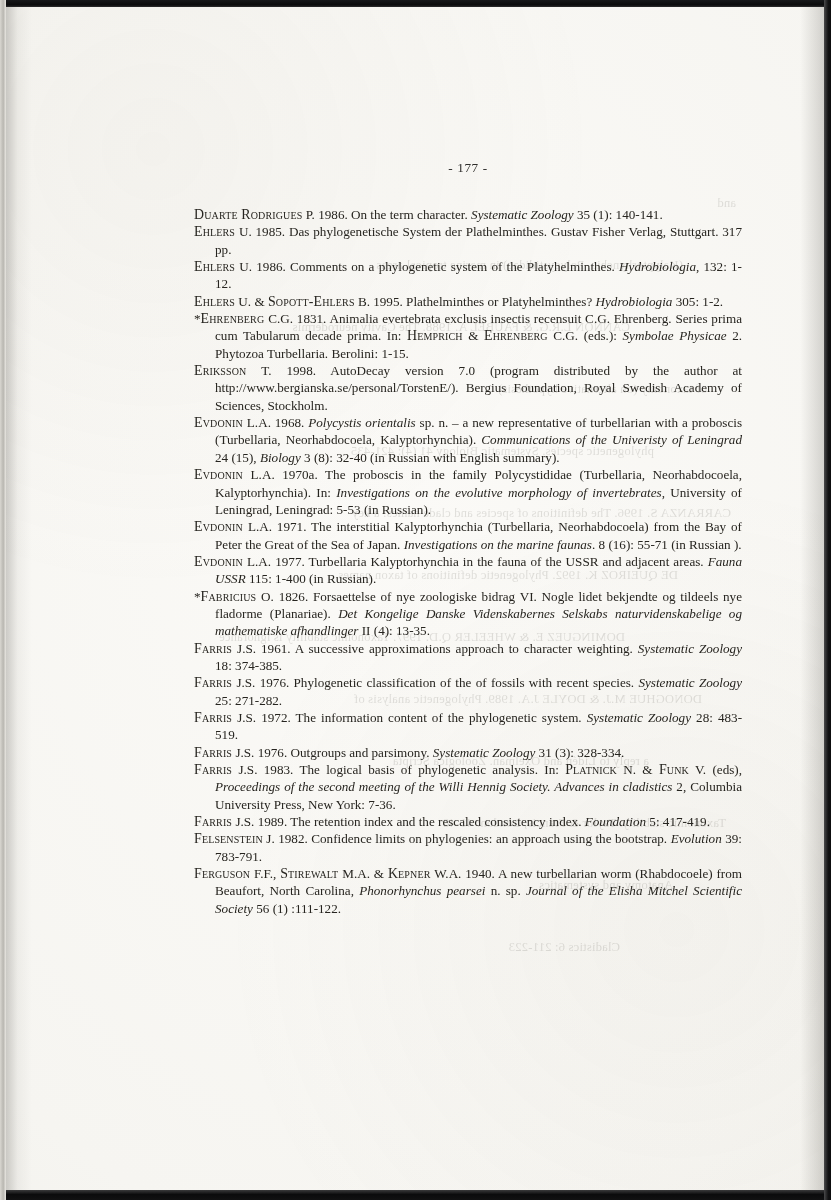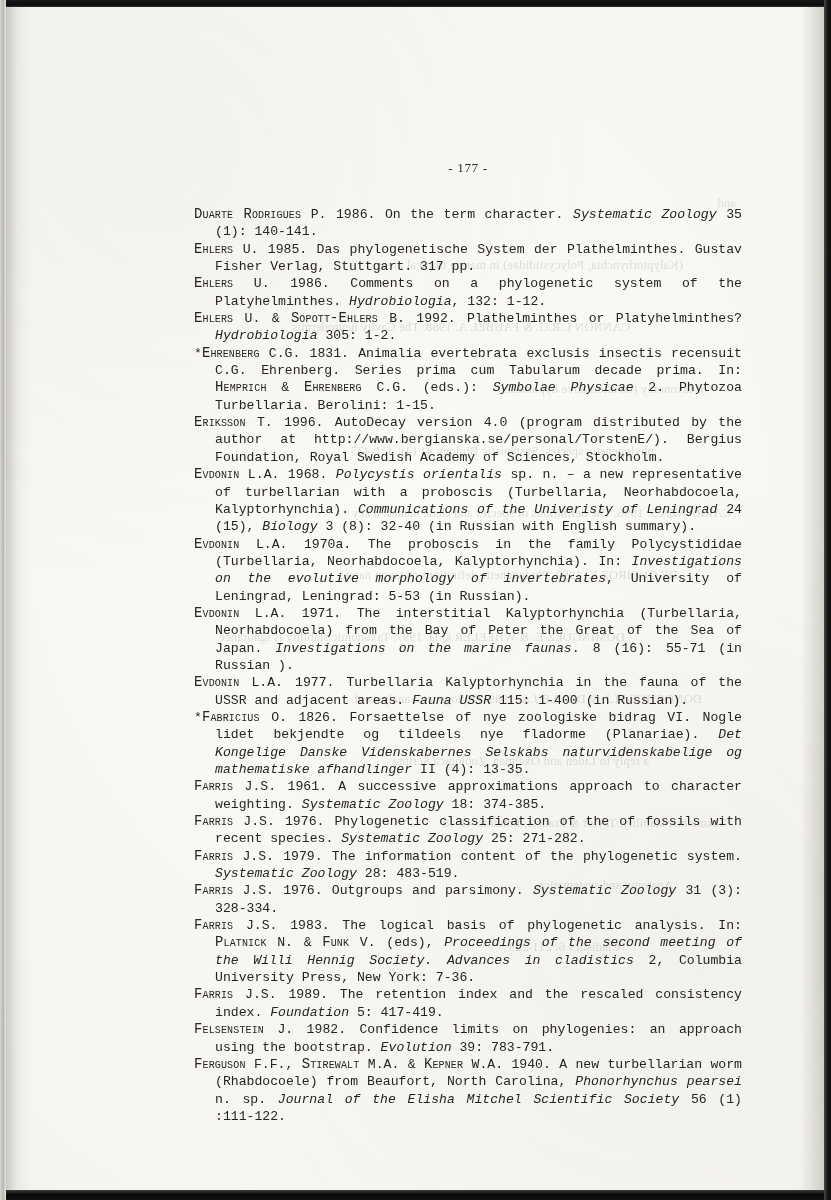--- a/index.html
+++ b/index.html
@@ -94,21 +94,20 @@
     font-size: 13.2px;
     color: #2e2d2b;
     letter-spacing: .6px;
     margin: 0 0 30px 0;
   }
 
   .reflist {
     margin: 0;
     padding: 0;
     list-style: none;
-    font-family: Liberation Mono, monospace;
   }
 
   .ref {
     font-size: 13.15px;
     line-height: 17.35px;
     color: #26241f;
     text-align: justify;
     text-justify: inter-word;
     padding-left: 21px;
     text-indent: -21px;
@@ -163,31 +162,31 @@
   <div class="gutter"></div>
   <div class="edge-right-soft"></div>
   <div class="grain"></div>
 
   <div class="content">
     <div class="folio">- 177 -</div>
     <div class="reflist" id="reflist">
         <div class="ref nogap"><span class="sc">Duarte Rodrigues</span><span> P. 1986. On the term character. </span><span class="it">Systematic Zoology</span><span> 35 (1): 140-141.</span></div>
         <div class="ref nogap"><span class="sc">Ehlers</span><span> U. 1985. Das phylogenetische System der Plathelminthes. Gustav Fisher Verlag, Stuttgart. 317 pp.</span></div>
         <div class="ref nogap"><span class="sc">Ehlers</span><span> U. 1986. Comments on a phylogenetic system of the Platyhelminthes. </span><span class="it">Hydrobiologia</span><span>, 132: 1-12.</span></div>
-        <div class="ref nogap"><span class="sc">Ehlers</span><span> U. &amp; </span><span class="sc">Sopott-Ehlers</span><span> B. 1992. Plathelminthes or Platyhelminthes? </span><span class="it">Hydrobiologia</span><span> 305: 1-2.</span></div>
+        <div class="ref nogap"><span class="sc">Ehlers</span><span> U. &amp; </span><span class="sc">Sopott-Ehlers</span><span> B. 1995. Plathelminthes or Platyhelminthes? </span><span class="it">Hydrobiologia</span><span> 305: 1-2.</span></div>
         <div class="ref nogap"><span>*</span><span class="sc">Ehrenberg</span><span> C.G. 1831. Animalia evertebrata exclusis insectis recensuit C.G. Ehrenberg. Series prima cum Tabularum decade prima. In: </span><span class="sc">Hemprich</span><span> &amp; </span><span class="sc">Ehrenberg</span><span> C.G. (eds.): </span><span class="it">Symbolae Physicae</span><span> 2. Phytozoa Turbellaria. Berolini: 1-15.</span></div>
-        <div class="ref nogap"><span class="sc">Eriksson</span><span> T. 1996. AutoDecay version 4.0 (program distributed by the author at http://www.bergianska.se/personal/TorstenE/). Bergius Foundation, Royal Swedish Academy of Sciences, Stockholm.</span></div>
+        <div class="ref nogap"><span class="sc">Eriksson</span><span> T. 1998. AutoDecay version 7.0 (program distributed by the author at http://www.bergianska.se/personal/TorstenE/). Bergius Foundation, Royal Swedish Academy of Sciences, Stockholm.</span></div>
         <div class="ref nogap"><span class="sc">Evdonin</span><span> L.A. 1968. </span><span class="it">Polycystis orientalis</span><span> sp. n. – a new representative of turbellarian with a proboscis (Turbellaria, Neorhabdocoela, Kalyptorhynchia). </span><span class="it">Communications of the Univeristy of Leningrad</span><span> 24 (15), </span><span class="it">Biology</span><span> 3 (8): 32-40 (in Russian with English summary).</span></div>
         <div class="ref nogap"><span class="sc">Evdonin</span><span> L.A. 1970a. The proboscis in the family Polycystididae (Turbellaria, Neorhabdocoela, Kalyptorhynchia). In: </span><span class="it">Investigations on the evolutive morphology of invertebrates</span><span>, University of Leningrad, Leningrad: 5-53 (in Russian).</span></div>
         <div class="ref nogap"><span class="sc">Evdonin</span><span> L.A. 1971. The interstitial Kalyptorhynchia (Turbellaria, Neorhabdocoela) from the Bay of Peter the Great of the Sea of Japan. </span><span class="it">Investigations on the marine faunas</span><span>. 8 (16): 55-71 (in Russian ).</span></div>
         <div class="ref gap"><span class="sc">Evdonin</span><span> L.A. 1977. Turbellaria Kalyptorhynchia in the fauna of the USSR and adjacent areas. </span><span class="it">Fauna USSR</span><span> 115: 1-400 (in Russian).</span></div>
         <div class="ref gap"><span>*</span><span class="sc">Fabricius</span><span> O. 1826. Forsaettelse of nye zoologiske bidrag VI. Nogle lidet bekjendte og tildeels nye fladorme (Planariae). </span><span class="it">Det Kongelige Danske Videnskabernes Selskabs naturvidenskabelige og mathematiske afhandlinger</span><span> II (4): 13-35.</span></div>
         <div class="ref gap"><span class="sc">Farris</span><span> J.S. 1961. A successive approximations approach to character weighting. </span><span class="it">Systematic Zoology</span><span> 18: 374-385.</span></div>
         <div class="ref gap"><span class="sc">Farris</span><span> J.S. 1976. Phylogenetic classification of the of fossils with recent species. </span><span class="it">Systematic Zoology</span><span> 25: 271-282.</span></div>
-        <div class="ref gap"><span class="sc">Farris</span><span> J.S. 1979. The information content of the phylogenetic system. </span><span class="it">Systematic Zoology</span><span> 28: 483-519.</span></div>
+        <div class="ref gap"><span class="sc">Farris</span><span> J.S. 1972. The information content of the phylogenetic system. </span><span class="it">Systematic Zoology</span><span> 28: 483-519.</span></div>
         <div class="ref gap"><span class="sc">Farris</span><span> J.S. 1976. Outgroups and parsimony. </span><span class="it">Systematic Zoology</span><span> 31 (3): 328-334.</span></div>
         <div class="ref gap"><span class="sc">Farris</span><span> J.S. 1983. The logical basis of phylogenetic analysis. In: </span><span class="sc">Platnick</span><span> N. &amp; </span><span class="sc">Funk</span><span> V. (eds), </span><span class="it">Proceedings of the second meeting of the Willi Hennig Society. Advances in cladistics</span><span> 2, Columbia University Press, New York: 7-36.</span></div>
         <div class="ref gap"><span class="sc">Farris</span><span> J.S. 1989. The retention index and the rescaled consistency index. </span><span class="it">Foundation</span><span> 5: 417-419.</span></div>
         <div class="ref gap"><span class="sc">Felsenstein</span><span> J. 1982. Confidence limits on phylogenies: an approach using the bootstrap. </span><span class="it">Evolution</span><span> 39: 783-791.</span></div>
         <div class="ref gap"><span class="sc">Ferguson</span><span> F.F., </span><span class="sc">Stirewalt</span><span> M.A. &amp; </span><span class="sc">Kepner</span><span> W.A. 1940. A new turbellarian worm (Rhabdocoele) from Beaufort, North Carolina, </span><span class="it">Phonorhynchus pearsei</span><span> n. sp. </span><span class="it">Journal of the Elisha Mitchel Scientific Society</span><span> 56 (1) :111-122.</span></div>
       </div>
   </div>
 
   <div class="band band-top"></div>
   <div class="band band-bottom"></div>

